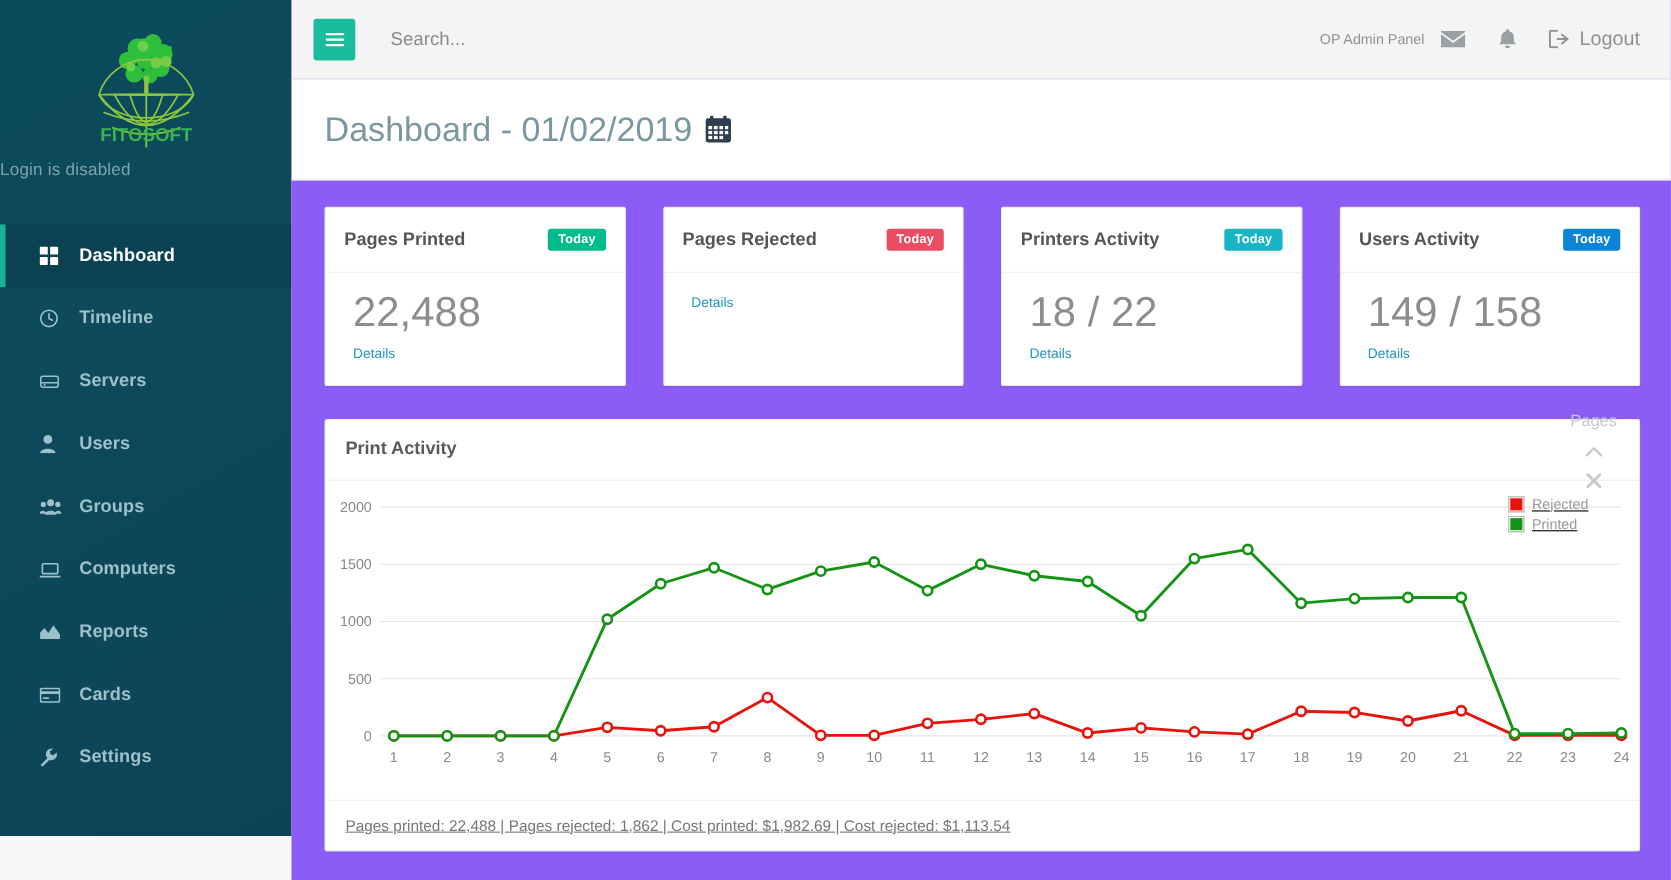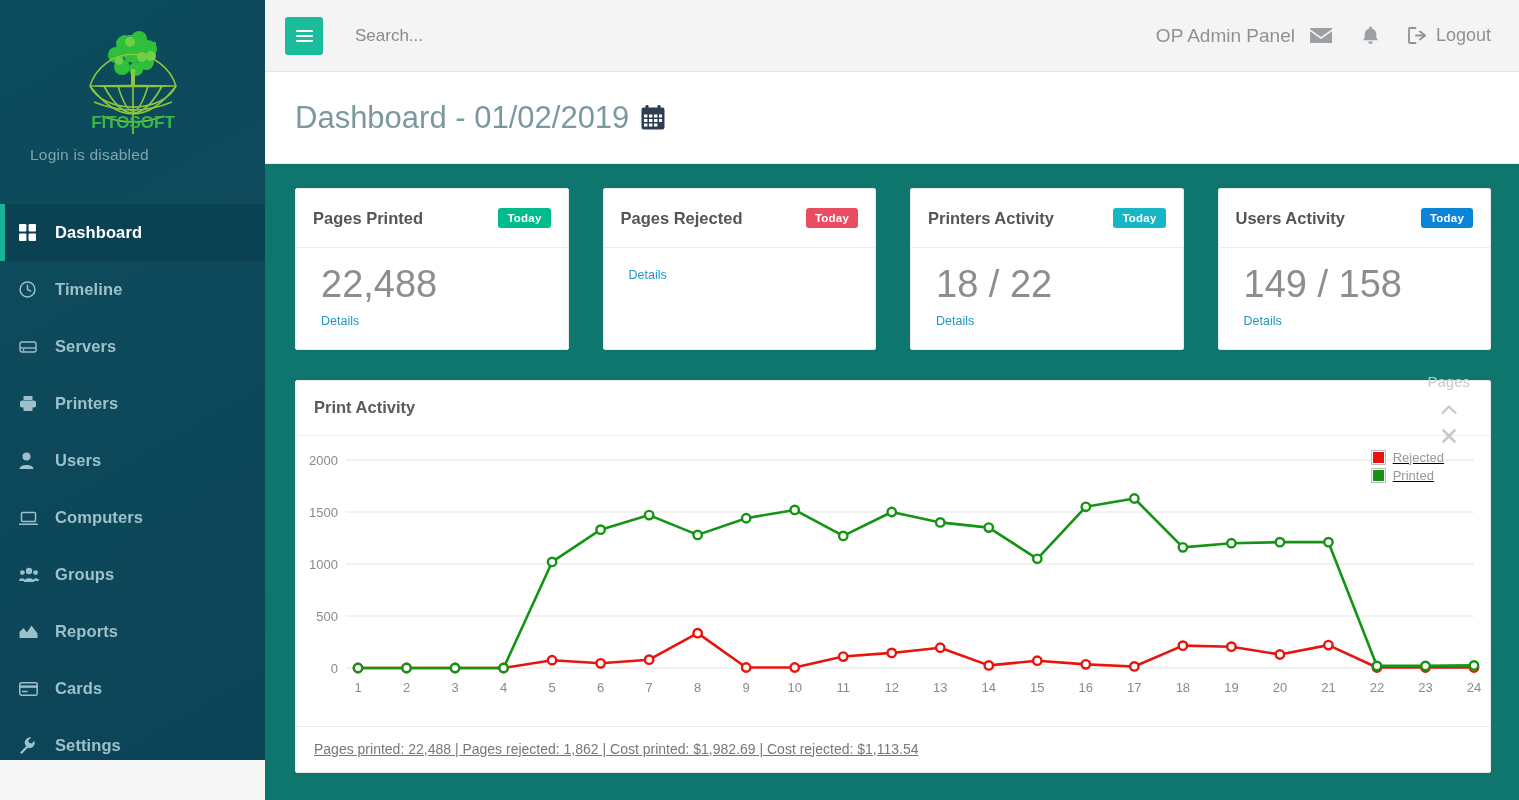--- a/index.html
+++ b/index.html
@@ -18,67 +18,67 @@
     position: relative; overflow: hidden;
   }
   #brand { height: 160px; position: relative; }
   #logo-wrap {
     position: absolute; left: 0; right: 0; top: 22px;
     display: flex; justify-content: center; align-items: center;
   }
   .logo-svg { display: block; }
   #tagline {
     color: #7fa3ad; font-size: 15.5px; text-align: left;
-    padding-left: 30px; margin-top: 16px; letter-spacing: .2px;
+    margin-top: 16px; letter-spacing: .2px;
   }
   #nav { margin-top: 44px; }
   .nav-item {
     display: flex; align-items: center;
-    height: 57px; padding-left: 19px;
+    height: 57px; padding-left: 36px;
     color: #9dc0ca; font-size: 16.5px; font-weight: bold;
     cursor: pointer; position: relative;
     letter-spacing: .1px;
   }
   .nav-item .ico {
     width: 24px; height: 20px; margin-right: 12px;
     display: inline-flex; align-items: center; justify-content: flex-start;
     color: #9dc0ca;
   }
   .nav-item.active {
     background: #0a4254; color: #ffffff;
   }
   .nav-item.active .ico { color: #ffffff; }
   .nav-item.active::before {
     content: ""; position: absolute; left: 0; top: 0; bottom: 0;
     width: 5px; background: #17b394;
   }
 
   
-  #main { flex: 1 1 auto; height: 800px; background: #0f766e; overflow: hidden; position: relative; }
+  #main { flex: 1 1 auto; height: 800px; background: #8b5cf6; overflow: hidden; position: relative; }
 
   #topbar {
     height: 72px; background: #f4f4f4;
     border-bottom: 1px solid #e4e4e4;
     display: flex; align-items: center; padding: 0 28px 0 20px;
   }
   #hamburger {
     width: 38px; height: 38px; border-radius: 3px;
     background: #1abc9c; border: none;
     display: flex; flex-direction: column; justify-content: center;
     align-items: center; gap: 3px; cursor: pointer;
   }
   #hamburger span { display: block; width: 17px; height: 2px; background: #fff; border-radius: 1px; }
   #search-input {
     border: none; outline: none; background: transparent;
     margin-left: 32px; font-size: 17px; color: #444;
     font-family: "Liberation Sans", sans-serif; width: 420px;
   }
   #search-input::placeholder { color: #8a8a8a; }
   #topbar-right { margin-left: auto; display: flex; align-items: center; gap: 0; }
-  .tb-text { color: #8e9296; font-size: 19px; }
+  .tb-text { color: #8e9296; font-size: 13px; }
   .tb-icon {
     color: #9aa0a4; display: inline-flex; align-items: center;
     justify-content: center; padding: 0 15px; cursor: pointer;
   }
   #logout-link {
     display: inline-flex; align-items: center; gap: 8px;
     color: #8e9296; font-size: 18px; cursor: pointer; padding-left: 14px;
   }
 
   #title-bar {
@@ -217,63 +217,53 @@
         <span class="ico">
           <svg width="18" height="16" viewBox="0 0 18 16" fill="none" stroke="currentColor" stroke-width="1.4">
             <rect x="1" y="3" width="16" height="10" rx="2"></rect>
             <path d="M1 9 H17"></path>
               <circle cx="4.5" cy="11" r="0.9" fill="currentColor" stroke="none"></circle>
           </svg>
         </span>
         <span>Servers</span>
       </div>
 
-      <div class="nav-item">
-        <span class="ico">
-          <svg width="18" height="17" viewBox="0 0 18 17" fill="currentColor">
-            <rect x="4.5" y="1" width="9" height="4" rx="0.5"></rect>
-            <rect x="1" y="5.5" width="16" height="7" rx="2"></rect>
-            <rect x="4.5" y="11" width="9" height="5" rx="0.5" fill="currentColor"></rect>
-          </svg>
-        </span>
-        <span>Printers</span>
-      </div>
 
       <div class="nav-item">
         <span class="ico">
           <svg width="15" height="17" viewBox="0 0 15 17" fill="currentColor">
             <circle cx="7.5" cy="4.5" r="4"></circle>
             <path d="M0.5 17 C0.5 11.5 14.5 11.5 14.5 17 Z"></path>
           </svg>
         </span>
         <span>Users</span>
-      </div>
-
-      <div class="nav-item">
-        <span class="ico">
-          <svg width="19" height="16" viewBox="0 0 19 16" fill="none" stroke="currentColor" stroke-width="1.5">
-            <rect x="2.5" y="2.5" width="14" height="9" rx="1"></rect>
-            <path d="M0.5 14.2 H18.5" stroke-linecap="round"></path>
-          </svg>
-        </span>
-        <span>Computers</span>
       </div>
 
       <div class="nav-item">
         <span class="ico">
           <svg width="20" height="16" viewBox="0 0 20 16" fill="currentColor">
             <circle cx="10" cy="4" r="3.2"></circle>
               <path d="M4.8 15 C4.8 10 15.2 10 15.2 15 Z"></path>
             <circle cx="3.4" cy="5.6" r="2.4"></circle>
               <path d="M0 14 C0 10.3 6 10.3 6 14 Z"></path>
             <circle cx="16.6" cy="5.6" r="2.4"></circle>
               <path d="M14 14 C14 10.3 20 10.3 20 14 Z"></path>
           </svg>
         </span>
         <span>Groups</span>
+      </div>
+
+      <div class="nav-item">
+        <span class="ico">
+          <svg width="19" height="16" viewBox="0 0 19 16" fill="none" stroke="currentColor" stroke-width="1.5">
+            <rect x="2.5" y="2.5" width="14" height="9" rx="1"></rect>
+            <path d="M0.5 14.2 H18.5" stroke-linecap="round"></path>
+          </svg>
+        </span>
+        <span>Computers</span>
       </div>
 
       <div class="nav-item">
         <span class="ico">
           <svg width="19" height="15" viewBox="0 0 19 15" fill="currentColor">
             <path d="M0.5 14 L0.5 8 L4.5 4 L8 8.5 L12.5 1.5 L18.5 9.5 L18.5 14 Z"></path>
           </svg>
         </span>
         <span>Reports</span>
       </div>

